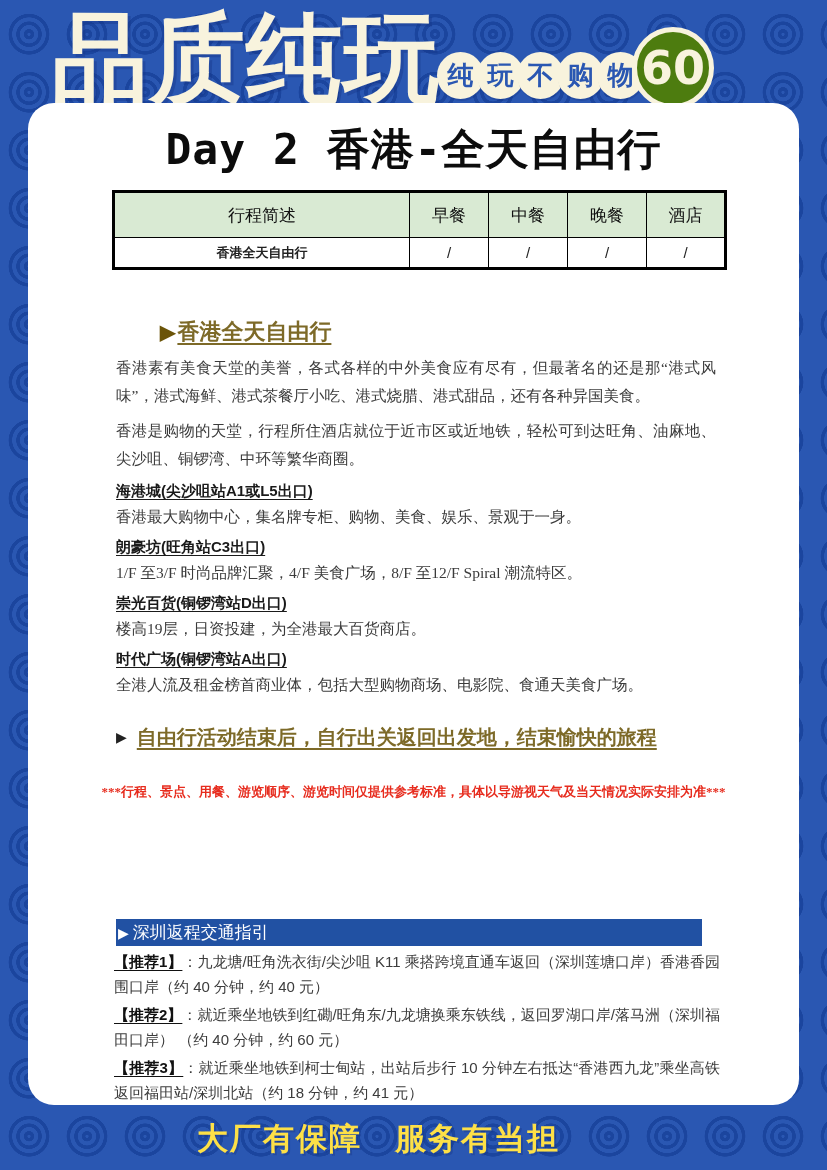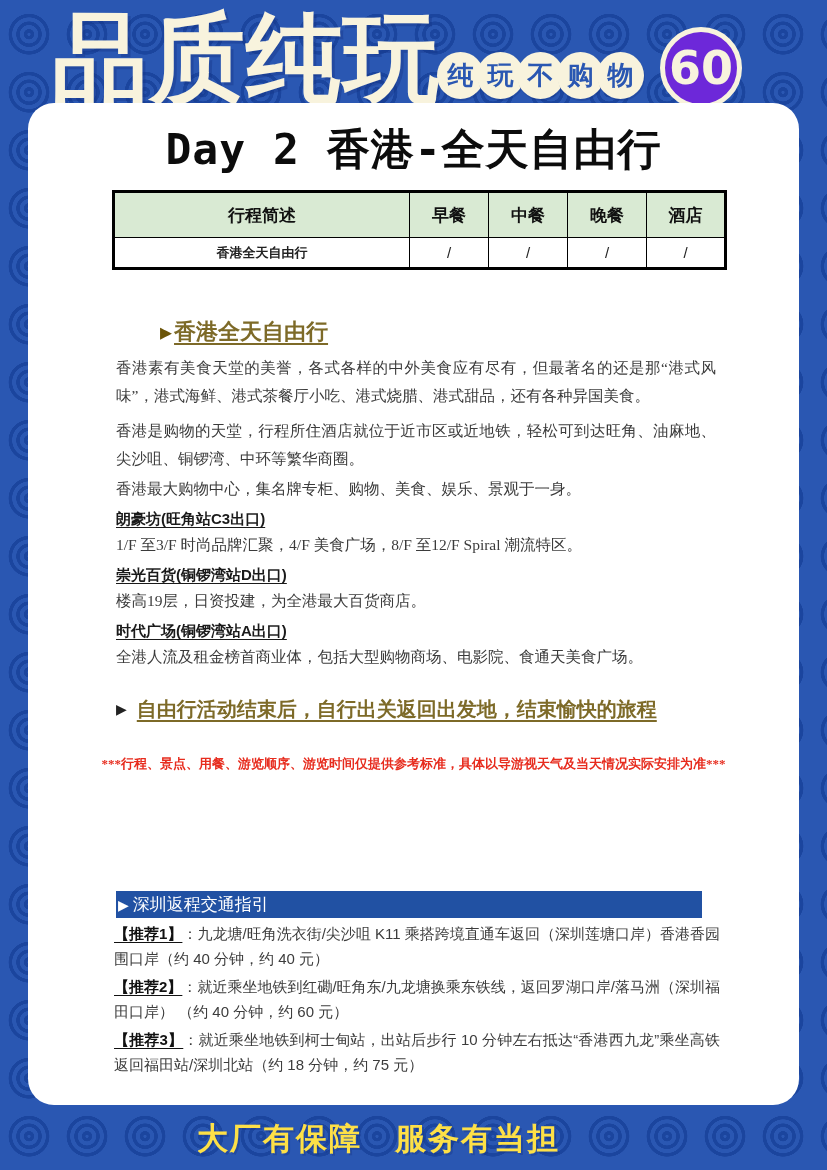--- a/index.html
+++ b/index.html
@@ -30,23 +30,23 @@
   .badge-circle {
     width:47px; height:47px; border-radius:50%;
     background:#f8f3dd; color:#2a57b2;
     font-weight:bold; font-size:26px;
     display:flex; align-items:center; justify-content:center;
     margin-left:-7px;
     box-shadow:1px 2px 0 rgba(20,50,130,.30);
   }
   .badge-circle:first-child { margin-left:0; }
   .count-badge {
-    position:absolute; left:660px; top:27px; z-index:1;
+    position:absolute; left:632px; top:27px; z-index:1;
     width:82px; height:82px; border-radius:50%;
-    background:#6d28d9; border:5px solid #f8f3dd;
+    background:#4d7c0f; border:5px solid #f8f3dd;
     display:flex; align-items:center; justify-content:center;
     color:#f8f3dd; font-weight:900; font-size:46px;
     font-family:"DejaVu Sans", sans-serif;
   }
   
   .panel {
     position:absolute; z-index:2;
     left:28px; top:103px; width:771px; height:1002px;
     background:#ffffff; border-radius:26px;
     overflow:hidden;
@@ -58,36 +58,36 @@
     letter-spacing:1px;
   }
   table.summary {
     margin:14px 0 0 84px; width:614px;
     border-collapse:collapse; border:3px solid #000;
     table-layout:fixed;
   }
   table.summary th, table.summary td { border:1px solid #000; text-align:center; }
   table.summary th {
     background:#d9ead3; height:46px;
-    font-size:17px; font-weight:bold; color:#111;
+    font-size:17px; font-weight:normal; color:#111;
     font-family:"Liberation Serif", serif;
   }
   table.summary td { height:31px; font-size:15px; color:#222; }
   table.summary td.first { font-size:13px; font-weight:bold; }
   table.summary col.c1 { width:296px; }
   table.summary col.cx { width:79px; }
 
   .tri-gold { color:#6b5408; font-size:20px; margin-right:2px; }
   .tri-dark { color:#222;    font-size:14px; margin-right:10px; vertical-align:2px; }
   .tri-white{ color:#ffffff; font-size:14px; margin-right:4px; }
 
   h2.gold-heading {
     margin:47px 0 0 88px;
     font-size:22px; font-weight:bold; color:#7d6a28;
-    font-family:Liberation Mono, monospace;
+    font-family:Liberation Sans, sans-serif;
     padding-left:44px;
   }
   h2.gold-heading .u, h3.gold-sub, .closing-text { text-decoration:underline; text-underline-offset:4px; }
 
   p.body {
     margin:7px 0 0 88px; width:600px;
     font-size:15.5px; line-height:28px; color:#3b3b3b;
     font-family:"Liberation Serif", serif;
     text-align:justify;
   }
@@ -192,20 +192,21 @@
     </tbody>
   </table>
 
   <h2 class="gold-heading"><span class="tri-gold">▶</span><span class="u">香港全天自由行</span></h2>
 
   <p class="body">香港素有美食天堂的美誉，各式各样的中外美食应有尽有，但最著名的还是那“港式风味”，港式海鲜、港式茶餐厅小吃、港式烧腊、港式甜品，还有各种异国美食。</p>
   <p class="body">香港是购物的天堂，行程所住酒店就位于近市区或近地铁，轻松可到达旺角、油麻地、尖沙咀、铜锣湾、中环等繁华商圈。</p>
 
 
   <div class="place">
+    <div class="place-name">海港城(尖沙咀站A1或L5出口)</div>
     <p class="body">香港最大购物中心，集名牌专柜、购物、美食、娱乐、景观于一身。</p>
   </div>
   <div class="place">
     <div class="place-name">朗豪坊(旺角站C3出口)</div>
     <p class="body">1/F 至3/F 时尚品牌汇聚，4/F 美食广场，8/F 至12/F Spiral 潮流特区。</p>
   </div>
   <div class="place">
     <div class="place-name">崇光百货(铜锣湾站D出口)</div>
     <p class="body">楼高19层，日资投建，为全港最大百货商店。</p>
   </div>
@@ -218,17 +219,17 @@
 
   <p class="disclaimer">***行程、景点、用餐、游览顺序、游览时间仅提供参考标准，具体以导游视天气及当天情况实际安排为准***</p>
 
   <div class="transport-bar">
       <span class="tri-white">▶</span>
       <span>深圳返程交通指引</span>
     </div>
 
   <div class="transport-item"><span class="lbl">【推荐1】</span><span>：</span><span>九龙塘/旺角洗衣街/尖沙咀 K11 乘搭跨境直通车返回（深圳莲塘口岸）香港香园围口岸（约 40 分钟，约 40 元）</span></div>
   <div class="transport-item"><span class="lbl">【推荐2】</span><span>：</span><span>就近乘坐地铁到红磡/旺角东/九龙塘换乘东铁线，返回罗湖口岸/落马洲（深圳福田口岸） （约 40 分钟，约 60 元）</span></div>
-  <div class="transport-item"><span class="lbl">【推荐3】</span><span>：</span><span>就近乘坐地铁到柯士甸站，出站后步行 10 分钟左右抵达“香港西九龙”乘坐高铁返回福田站/深圳北站（约 18 分钟，约 75 元）</span></div>
+  <div class="transport-item"><span class="lbl">【推荐3】</span><span>：</span><span>就近乘坐地铁到柯士甸站，出站后步行 10 分钟左右抵达“香港西九龙”乘坐高铁返回福田站/深圳北站（约 18 分钟，约 41 元）</span></div>
 
 </div>
 
 <div class="footer-slogan">大厂有保障　服务有当担</div>
 
 </body></html>

